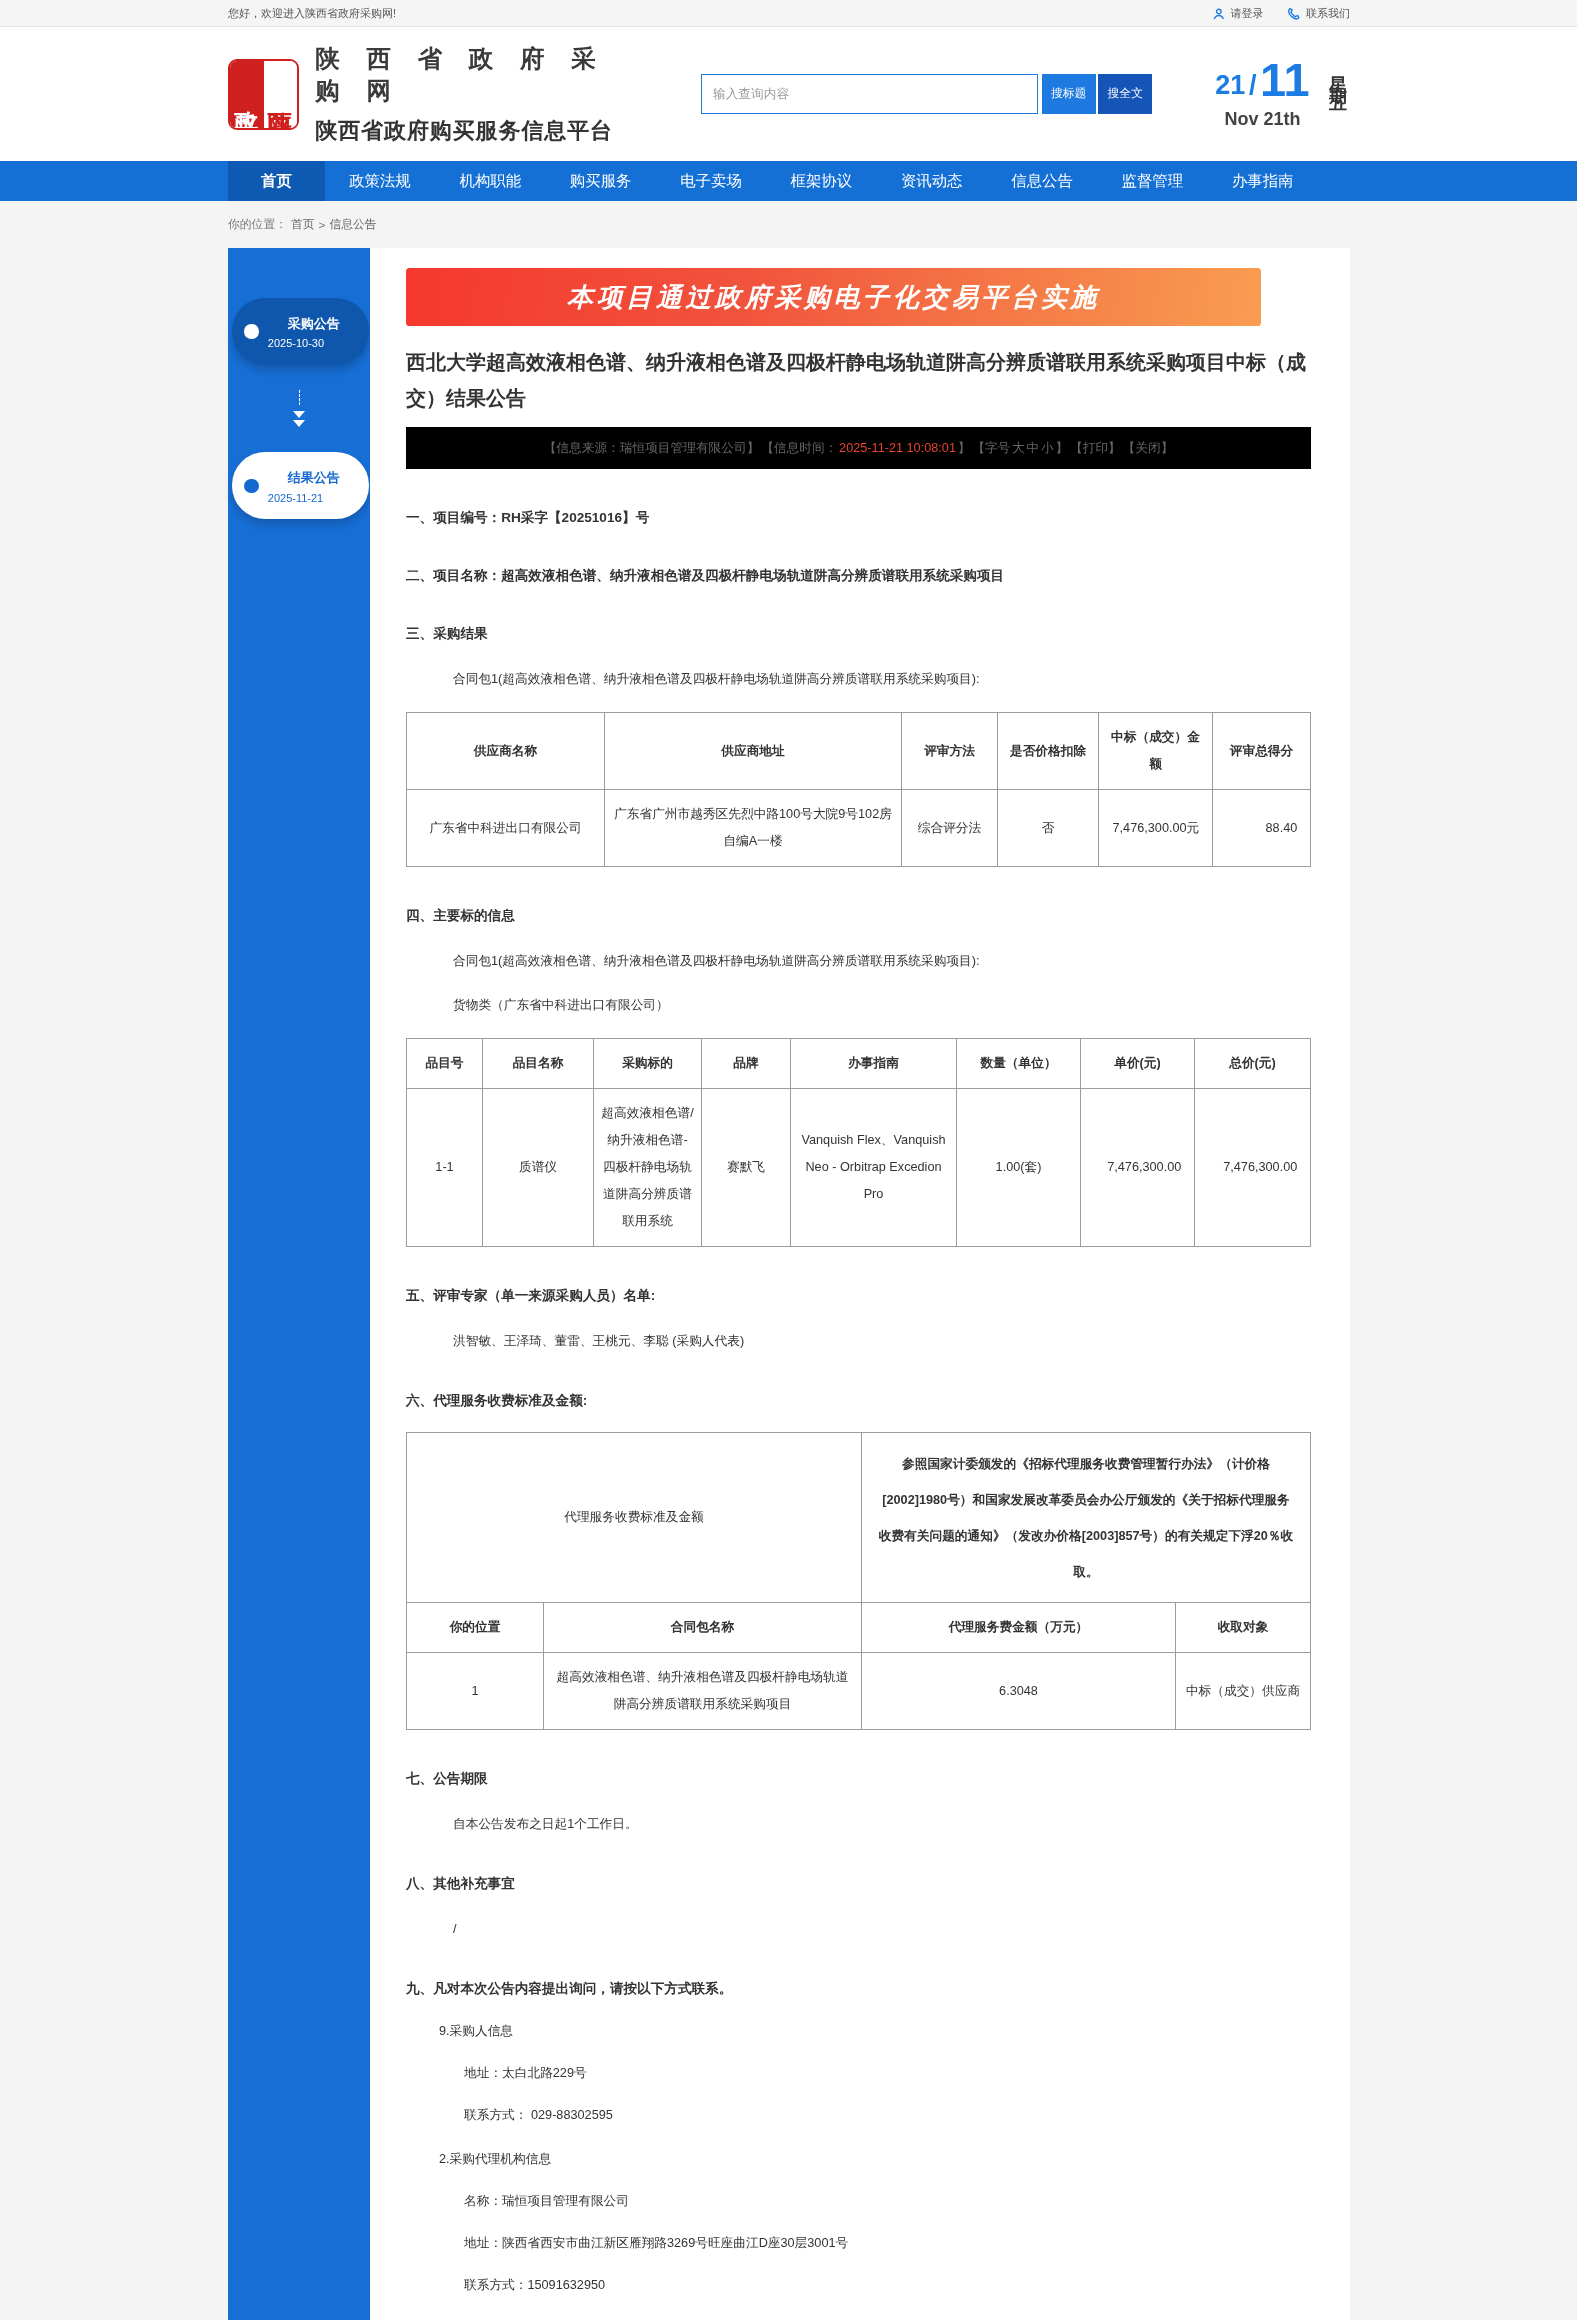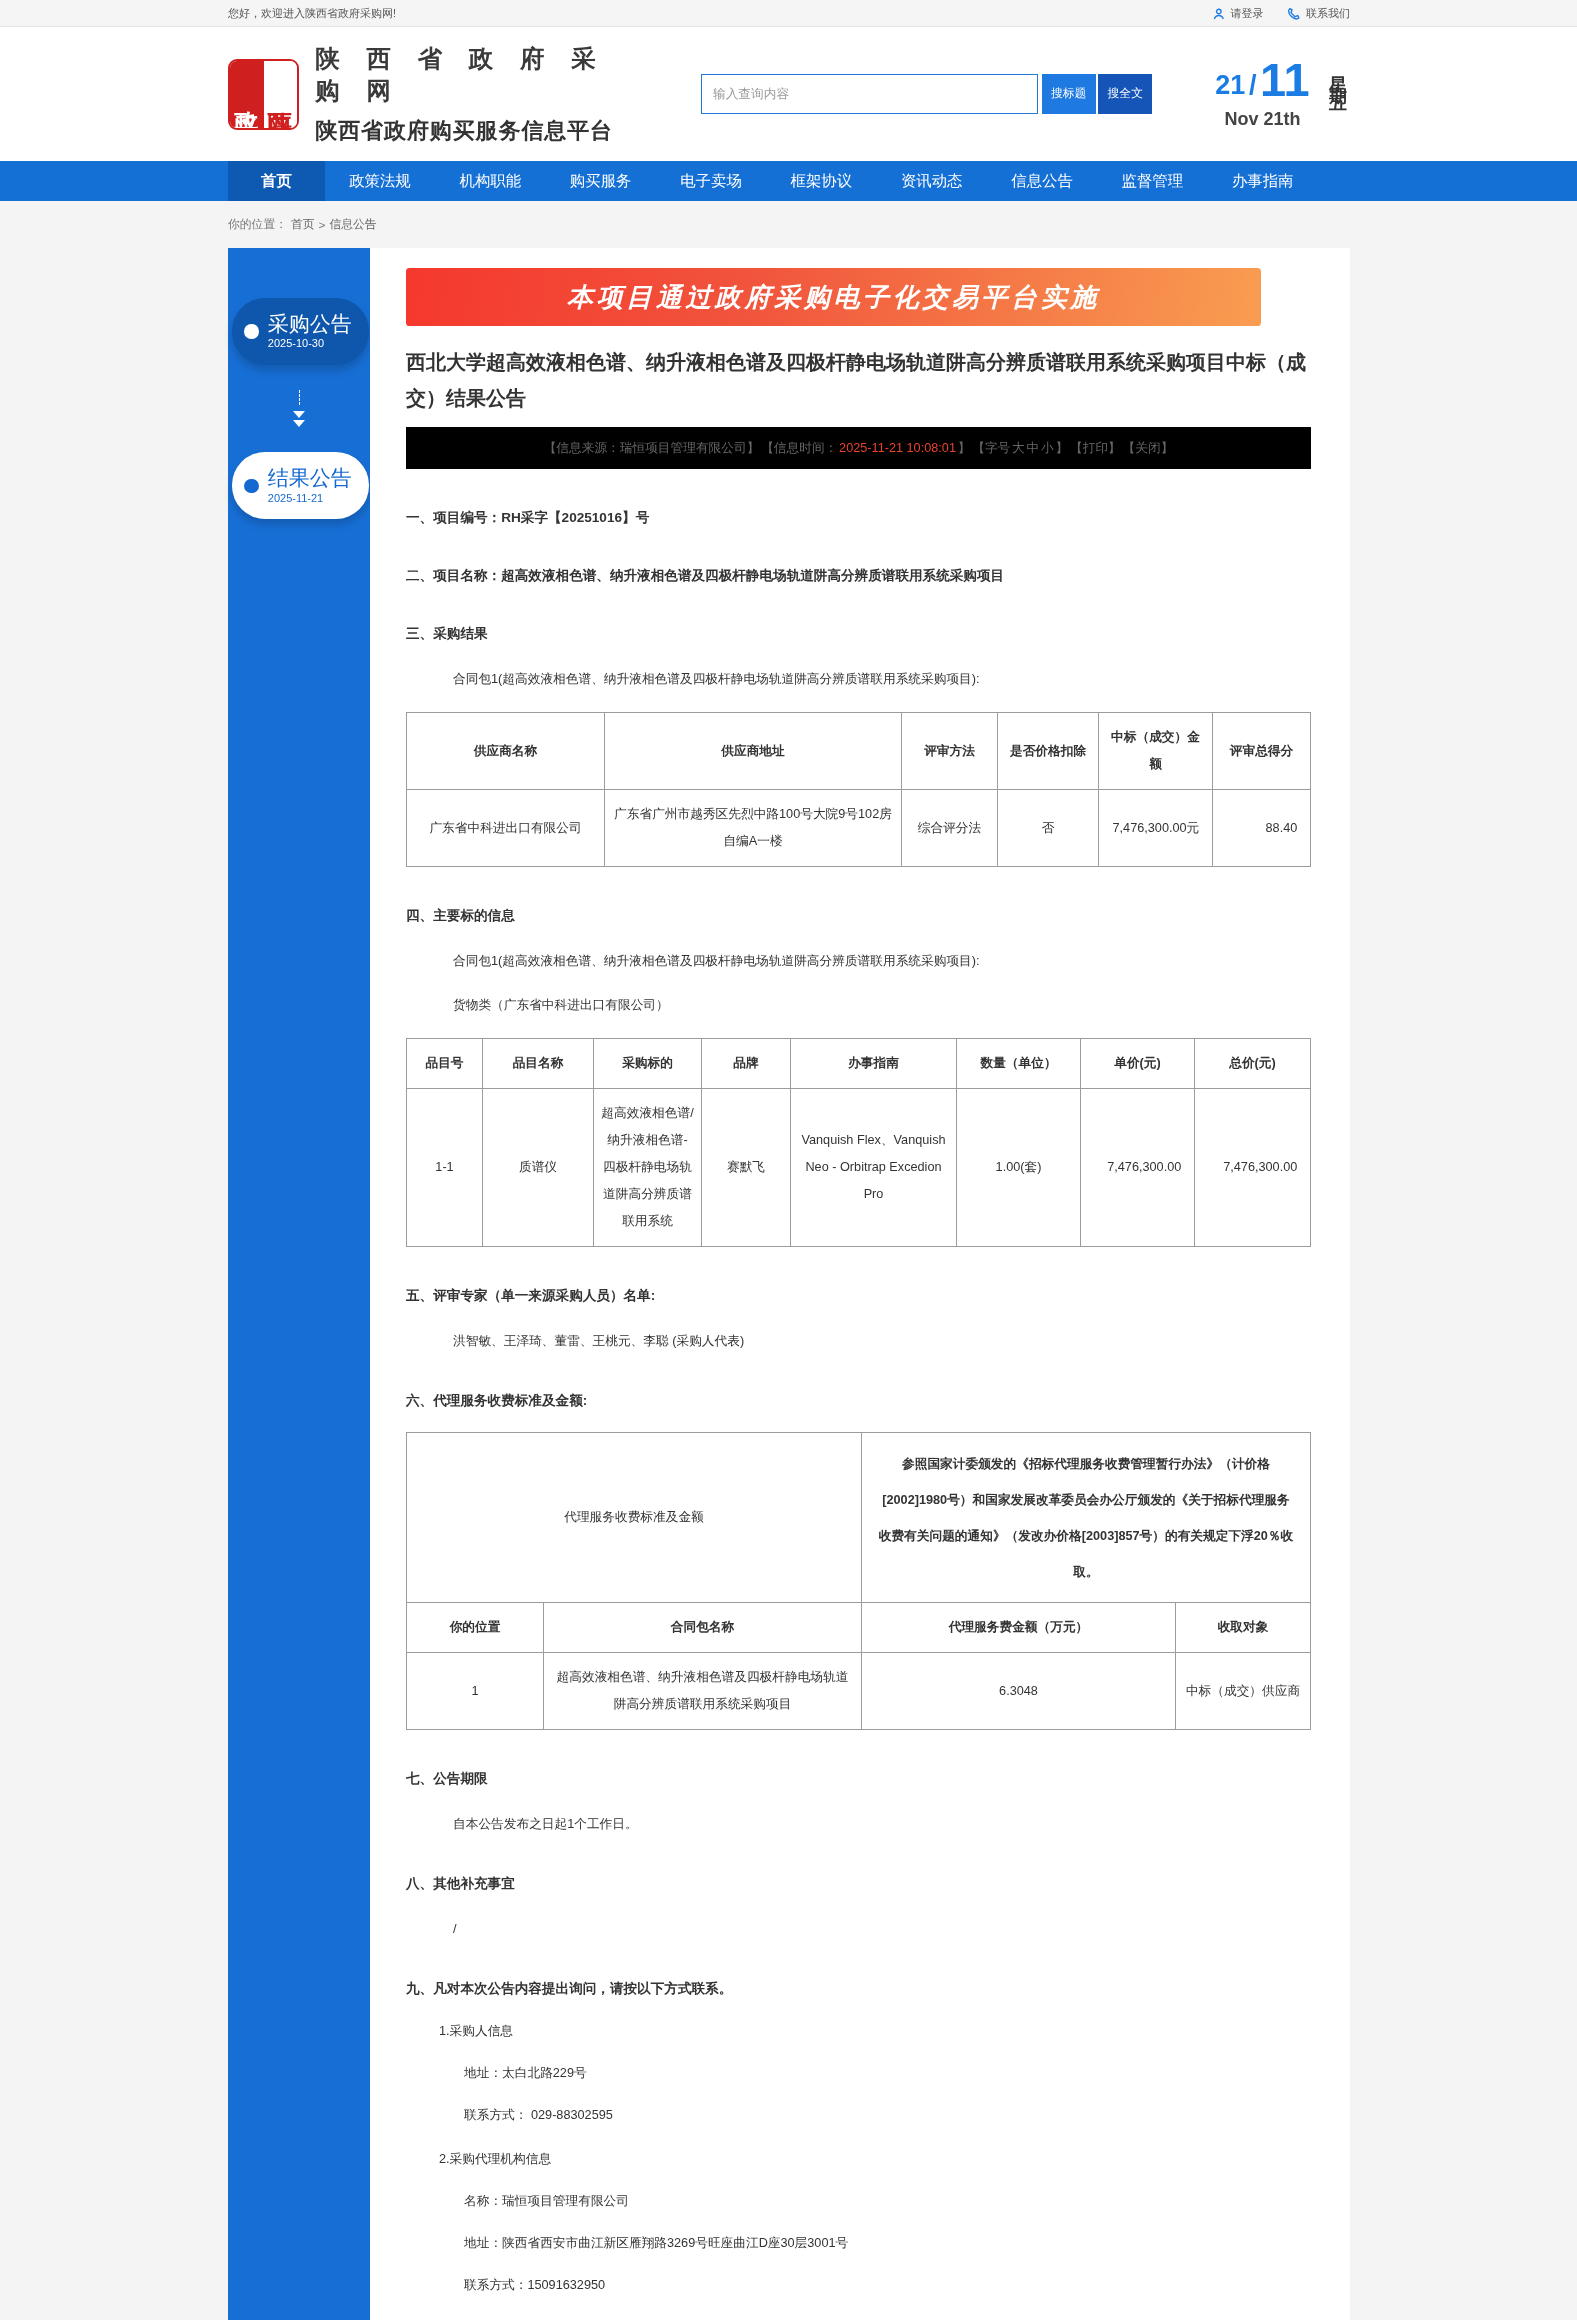--- a/index.html
+++ b/index.html
@@ -47,21 +47,21 @@
   .crumbbar { height:47px; }
   .crumbbar .wrap { display:flex; align-items:center; height:47px; font-size:11.8px; color:#777; gap:4px; }
   .crumb-link { color:#666; cursor:pointer; }
 
   
   .main { display:flex; min-height:1931px; margin-bottom:27px; }
   .sidebar { width:142px; background:#176fd6; flex:0 0 auto; padding-top:50px; }
   .side-pill { width:137px; margin-left:3.6px; height:67px; border-radius:33px; display:flex; align-items:center; padding-left:12.7px; box-shadow:0 5.4px 9px rgba(0,0,0,.18); cursor:pointer; }
   .side-pill .dot { width:14.5px; height:14.5px; border-radius:50%; flex:0 0 auto; }
   .side-pill .pilltext { margin-left:9px; }
-  .pill-label { font-size:21px; font-weight:normal; line-height:20px; }
+  .pill-label { font-size:13px; font-weight:bold; line-height:20px;margin-left:20px; }
   .pill-date { font-size:11px; margin-top:3.6px; }
   .pill-blue { background:#0e57ac; color:#fff; }
   .pill-blue .dot { background:#fff; }
   .pill-white { background:#fff; color:#1568d0; }
   .pill-white .dot { background:#1568d0; }
   .side-arrow { display:flex; flex-direction:column; align-items:center; margin:25px 0; }
   .dash { border-left:0.9px dashed #fff; height:14.5px; margin-bottom:3.6px; }
   .tri { width:0; height:0; border-left:6.3px solid transparent; border-right:6.3px solid transparent; border-top:7.2px solid #fff; margin-top:2.7px; }
 
   .article { flex:1; background:#fff; padding:20px 39px 54px 36px; }
@@ -308,21 +308,21 @@
     </tbody>
       </table>
 
     <div class="sec-h">七、公告期限</div>
     <div class="para">自本公告发布之日起1个工作日。</div>
 
     <div class="sec-h">八、其他补充事宜</div>
     <div class="para">/</div>
 
     <div class="sec-h">九、凡对本次公告内容提出询问，请按以下方式联系。</div>
-    <div class="c-group">1.采购人信息</div>
+    <div class="c-group">9.采购人信息</div>
     <div class="c-line">地址：太白北路229号</div>
     <div class="c-line">联系方式： 029-88302595</div>
     <div class="c-group">2.采购代理机构信息</div>
     <div class="c-line">名称：瑞恒项目管理有限公司</div>
     <div class="c-line">地址：陕西省西安市曲江新区雁翔路3269号旺座曲江D座30层3001号</div>
     <div class="c-line">联系方式：15091632950</div>
 
   </div>
 </div>
 

